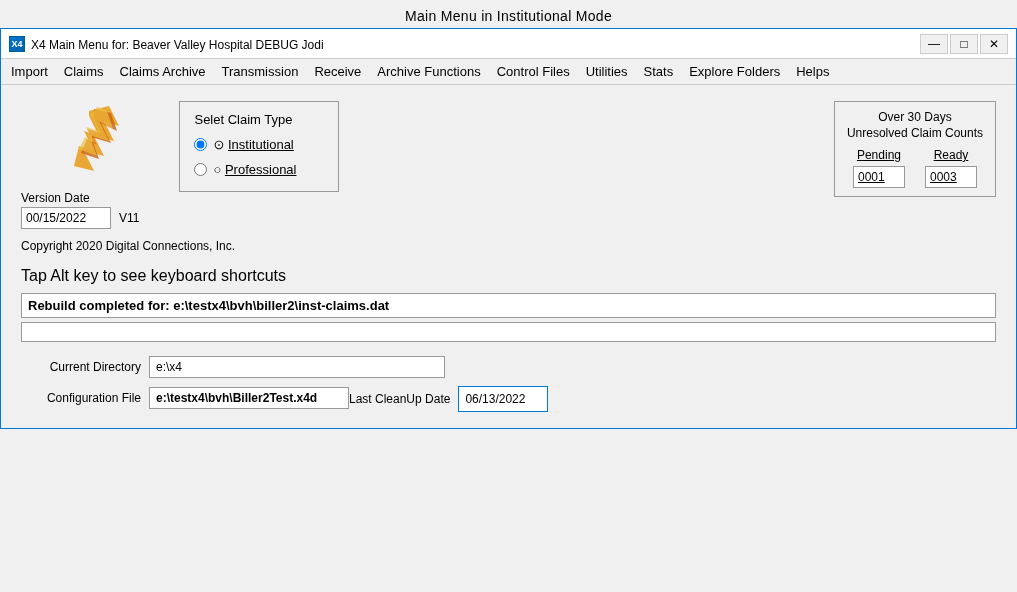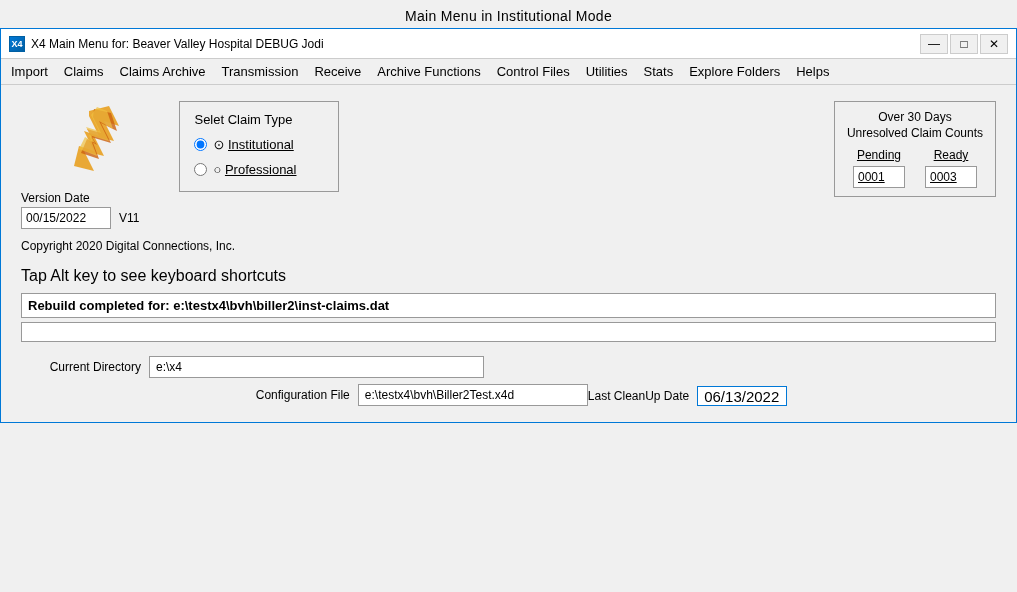--- a/index.html
+++ b/index.html
@@ -35,21 +35,21 @@
       background: #ffffff;
       border-bottom: 1px solid #ccc;
       display: flex;
       align-items: center;
       justify-content: space-between;
       padding: 4px 8px;
       height: 30px;
     }
     .title-bar-left {
       display: flex;
-      align-items: center;
+      align-items: flex-end;
       gap: 6px;
       font-size: 12px;
       color: #000;
     }
     .title-bar-icon {
       width: 16px;
       height: 16px;
       background: linear-gradient(135deg, #0078d7, #005fa3);
       border: 1px solid #005fa3;
       display: flex;
@@ -276,55 +276,55 @@
       text-align: right;
     }
     .field-input {
       border: 1px solid #999;
       background: white;
       padding: 2px 6px;
       font-size: 12px;
       outline: none;
       height: 22px;
     }
-    .field-input.wide { width: 335px; }
-    .field-input.medium { width: 230px; }
+    .field-input.wide { width: 296px; }
+    .field-input.medium { width: 200px; font-weight: bold; }
 
     .last-cleanup-row {
       display: flex;
       align-items: center;
       justify-content: flex-end;
       gap: 8px;
       margin-top: 2px;
     }
     .last-cleanup-label {
       font-size: 12px;
       color: #000;
     }
     .last-cleanup-input {
       border: 1px solid #0078d7;
       background: white;
       padding: 2px 6px;
-      font-size: 15px;
+      font-size: 12px;
       outline: none;
-      height: 20px;
+      height: 26px;
       width: 90px;
       color: #000;
     }
 
     .bottom-section-combined {
       display: flex;
       flex-direction: column;
       gap: 6px;
     }
 
     .config-and-cleanup {
       display: flex;
       align-items: center;
-      justify-content: center;
+      justify-content: flex-start;
     }
   </style>
 </head>
 <body>
 
 <div class="outer-container">
   <div class="page-title-bar">Main Menu in Institutional Mode</div>
 
   <div class="window">
 

